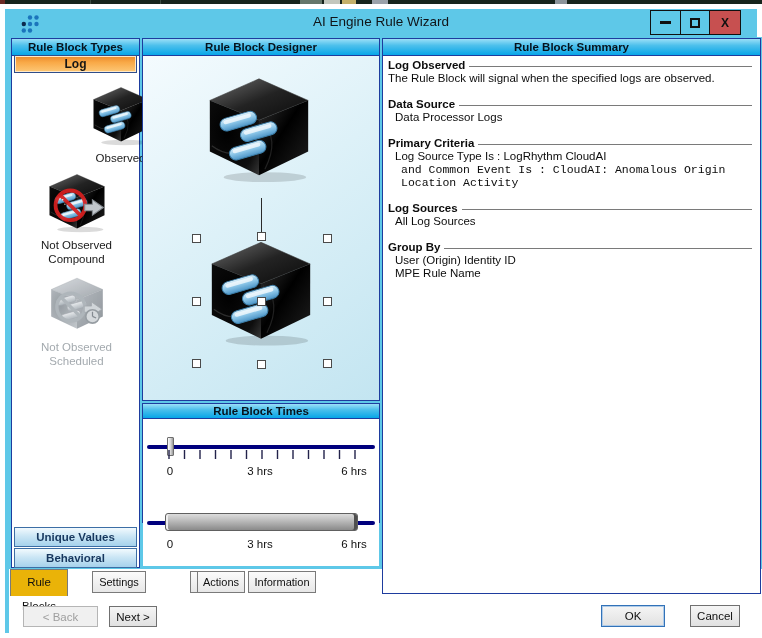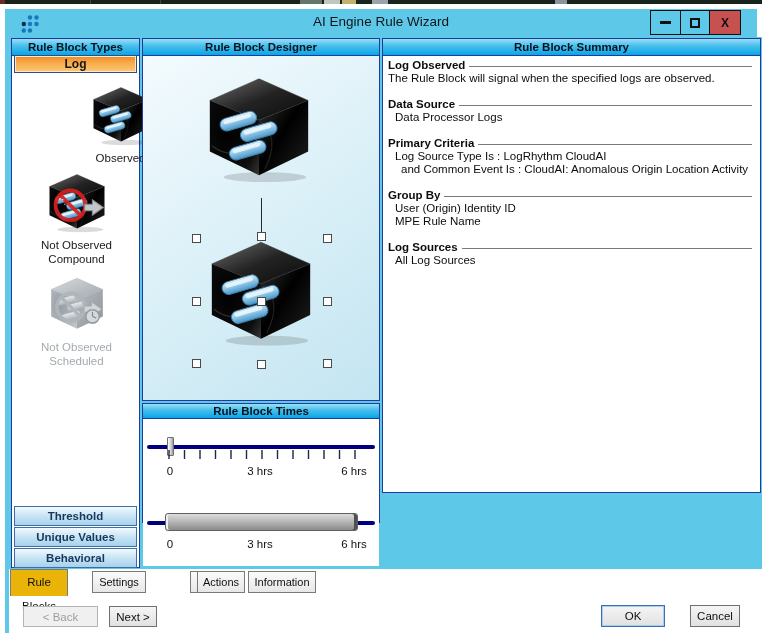--- a/index.html
+++ b/index.html
@@ -59,28 +59,28 @@
   .track { position:absolute; height:4px; background:#00007E; border-radius:2px; }
   .thumb { position:absolute; width:7px; height:19px; background:linear-gradient(90deg,#FDFDFD 0%,#D8D8D8 50%,#9A9A9A 100%);
     border:1px solid #6E6E6E; border-radius:1px; cursor:default; }
   .ticks { position:absolute; }
   .range-bar { position:absolute; height:18px; border:1px solid #606060; border-radius:3px;
     background:linear-gradient(180deg,#DCDCDC 0%,#BDBDBD 40%,#8A8A8A 100%);
     box-shadow:inset -3px 0 0 #4F4F4F, inset 2px 0 0 #EFEFEF; cursor:default; }
   .slider-lab { position:absolute; transform:translateX(-50%); font-size:11.5px; color:#101010; white-space:nowrap; }
 
   
-  .right-panel { left:373px; top:1px; width:379px; height:455px; }
+  .right-panel { left:373px; top:1px; width:379px; height:556px; }
   .summary-body { padding:3px 8px 0 5px; font-size:11.5px; color:#0c0c0c; }
   .sum-section { margin-bottom:13px; }
   .sum-head { display:flex; align-items:center; font-weight:bold; line-height:13px; }
   .sum-head .rule { flex:1; border-top:1px solid #7a7a7a; margin-left:4px; margin-top:1px; }
   .sum-line { line-height:13px; }
   .ind1 { padding-left:7px; }
-  .ind2 { padding-left:13px; }
+  .ind2 { padding-left:13px;font-family:Liberation Mono, monospace; }
 
   
   .tab { position:absolute; font-size:11px; color:#101010; text-align:center; cursor:default; }
   .tab.active { left:1px; top:532px; width:58px; height:27px; background:#eab308; border:1px solid #7a7a7a; border-bottom:none; line-height:24px; font-size:11.5px; }
   .tab.inactive { top:534px; height:22px; background:linear-gradient(180deg,#FBFBFB,#E7E7E7); border:1px solid #7a7a7a; line-height:20px;text-align:center; }
   .tab-settings { left:83px; width:54px; }
   .tab-notify { left:141px; width:44px;margin-left:40px; }
   .tab-actions { left:188px; width:48px; }
   .tab-information { left:239px; width:68px; }
 
@@ -243,21 +243,20 @@
             <div class="type-label" style="margin-top:6px;">Not Observed Compound</div>
           </div>
 
           <div class="type-item faded" style="top:236px;">
             <svg width="62" height="58" viewBox="0 0 120 112">
                 <use href="#cubeGray"></use>
               </svg>
             <div class="type-label disabled" style="margin-top:8px;">Not Observed Scheduled</div>
           </div>
 
-          <button class="type-btn" style="top:467px;">Threshold</button>
           <button class="type-btn" style="top:488px;">Unique Values</button>
           <button class="type-btn" style="top:509px;">Behavioral</button>
         </section>
 
         <section class="panel designer-box">
           <div class="panel-header">Rule Block Designer</div>
           <div class="designer-canvas">
             <svg class="cubeA" width="118" height="112" viewBox="0 0 120 112">
                 <use href="#cubeBlue"></use>
               </svg>
@@ -336,33 +335,33 @@
               <div class="sum-head">
                   <span>Primary Criteria</span>
                   <span class="rule"></span>
                 </div>
               <div class="sum-line ind1">Log Source Type Is : LogRhythm CloudAI</div>
               <div class="sum-line ind2">and Common Event Is : CloudAI: Anomalous Origin Location Activity</div>
             </div>
 
             <div class="sum-section">
               <div class="sum-head">
+                  <span>Log Sources</span>
+                  <span class="rule"></span>
+                </div>
+              <div class="sum-line ind1">All Log Sources</div>
+            </div>
+
+            <div class="sum-section">
+              <div class="sum-head">
                   <span>Group By</span>
                   <span class="rule"></span>
                 </div>
               <div class="sum-line ind1">User (Origin) Identity ID</div>
               <div class="sum-line ind1">MPE Rule Name</div>
-            </div>
-
-            <div class="sum-section">
-              <div class="sum-head">
-                  <span>Log Sources</span>
-                  <span class="rule"></span>
-                </div>
-              <div class="sum-line ind1">All Log Sources</div>
             </div>
 
           </div>
         </section>
       </div>
 
       <div class="tab active">Rule Blocks</div>
       <div class="tab inactive tab-settings">Settings</div>
       <div class="tab inactive tab-notify">Notify</div>
       <div class="tab inactive tab-actions">Actions</div>

